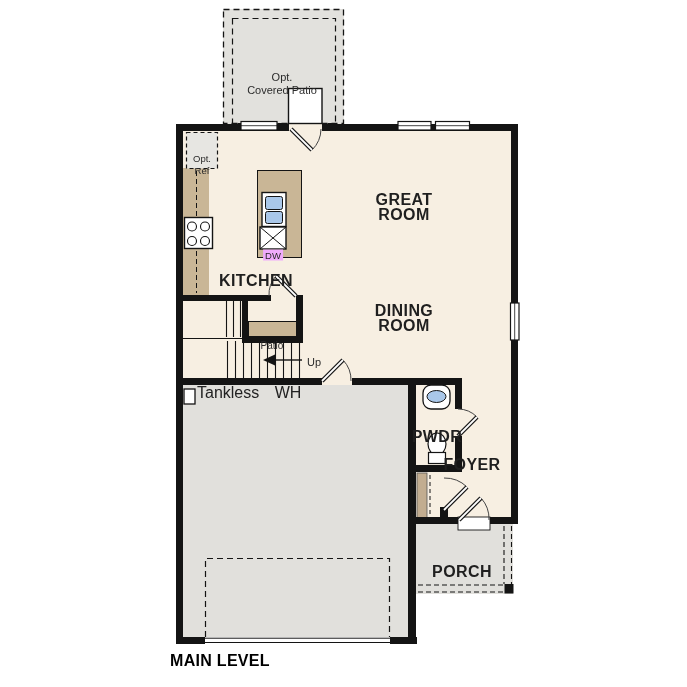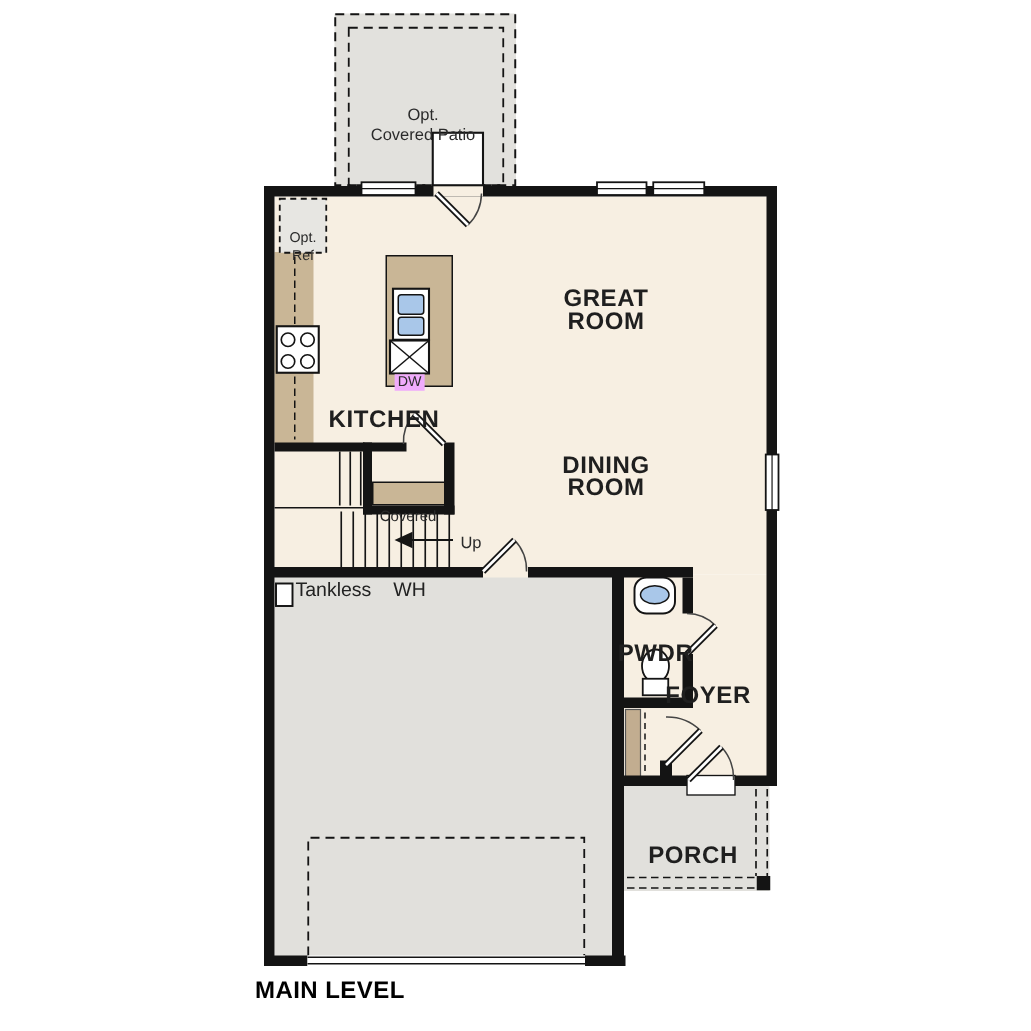--- a/index.html
+++ b/index.html
@@ -14,21 +14,21 @@
   }
   .lbl span{display:block;}
   .room{font-weight:bold;font-size:16px;letter-spacing:.4px;line-height:15px;}
   .room-lg{font-weight:bold;font-size:13.5px;letter-spacing:.4px;line-height:17px;}
   .patio-lbl{font-size:11px;line-height:13px;color:#2b2b2b;}
   .optref-lbl{font-size:9.5px;line-height:12px;color:#2b2b2b;}
   .small-lbl{font-size:10px;color:#2b2b2b;}
   .dw-lbl{font-size:9.5px;color:#2b2b2b;background:#f0abfc;padding:0 2px;}
   .up-lbl{font-size:11px;color:#2b2b2b;}
   .tk-lbl{
-    position:absolute;left:197px;top:386px;font-size:13px;line-height:13px;
+    position:absolute;left:197px;top:386px;font-size:16px;line-height:13px;
     color:#222;text-align:left;
   }
   .tk-lbl .ind{margin-left:11px;}
   .title-lbl{
     position:absolute;left:170px;top:652px;font-weight:bold;font-size:16px;
     letter-spacing:.3px;color:#000000;
   }
 </style>
 </head>
 <body>
@@ -235,21 +235,21 @@
 
 <div class="lbl room" style="left:404px;top:191px;">
   <span>GREAT</span>
   <span>ROOM</span>
 </div>
 
 <div class="lbl room" style="left:256px;top:264px;">KITCHEN</div>
 
 <div class="lbl dw-lbl" style="left:273px;top:239px;">DW</div>
 
-<div class="lbl small-lbl" style="left:272px;top:329px;">Covered</div>
+<div class="lbl small-lbl" style="left:272px;top:329px;">Patio</div>
 
 <div class="lbl room" style="left:404px;top:302px;">
   <span>DINING</span>
   <span>ROOM</span>
 </div>
 
 <div class="lbl up-lbl" style="left:314px;top:346px;">Up</div>
 
 <div class="tk-lbl">
   <span>Tankless</span>

